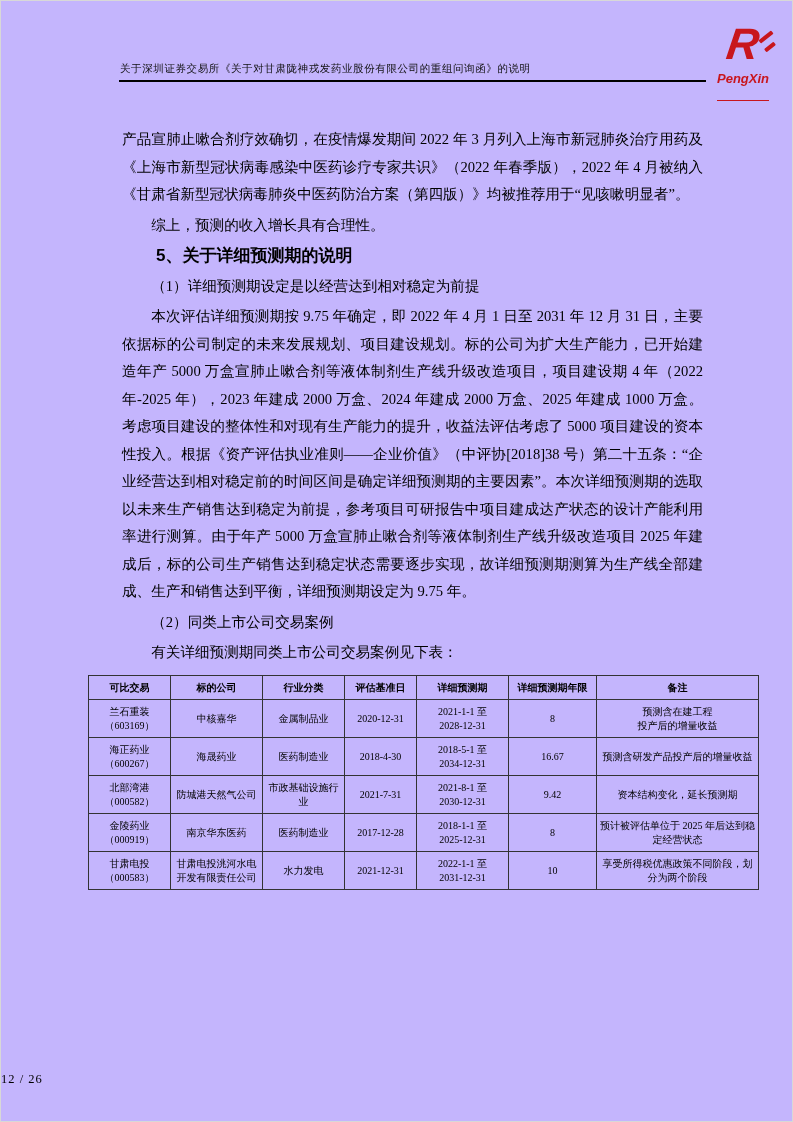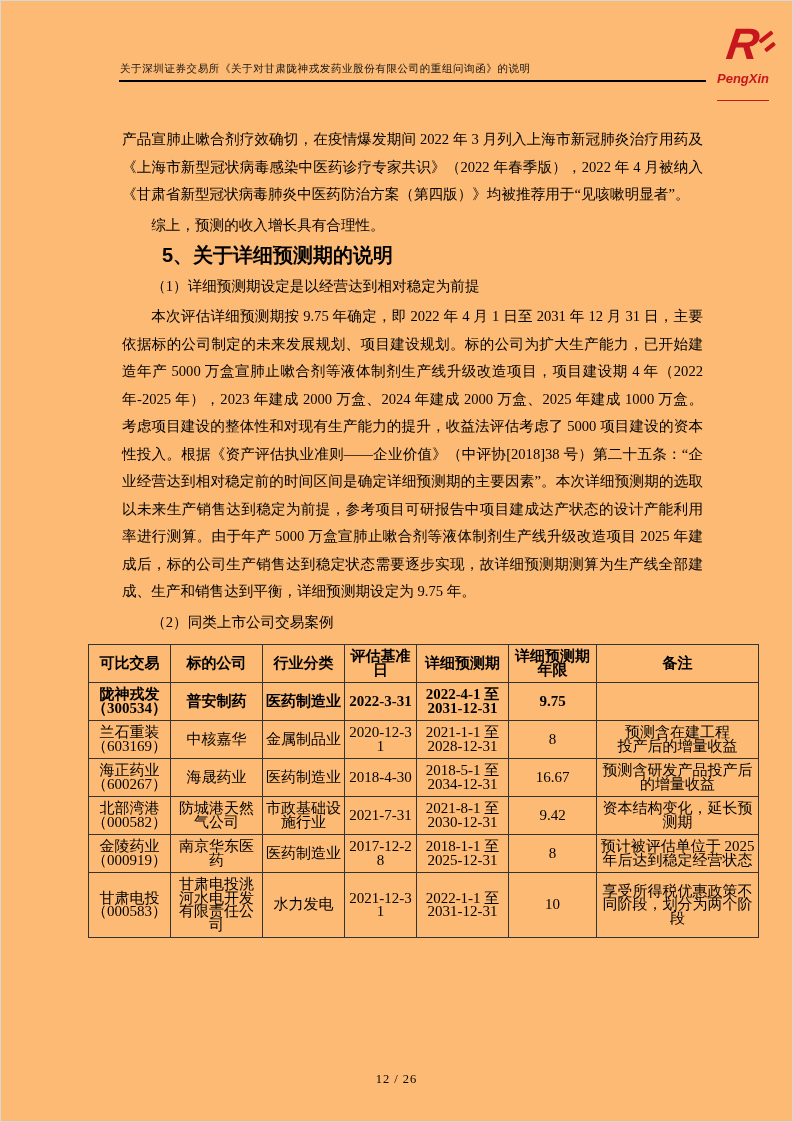--- a/index.html
+++ b/index.html
@@ -1,20 +1,20 @@
 <!DOCTYPE html>
 <html><head>
 <meta charset="utf-8">
 <style>
   * { margin:0; padding:0; box-sizing:border-box; }
   html,body { background:#f2f2f2; }
   body { font-family:"Liberation Serif", serif; color:#000; }
   .page {
     position:relative; width:793px; height:1122px; margin:0 auto;
-    background:#fdba74; border:1px solid #d8d8d8; overflow:hidden;
+    background:#c4b5fd; border:1px solid #d8d8d8; overflow:hidden;
   }
 
   
   .header-title {
     position:absolute; top:61px; left:119px; width:560px;
     font-size:10.5px; letter-spacing:0.6px; color:#111;
     font-family:"Liberation Serif", serif;
   }
   .header-rule {
     position:absolute; top:79px; left:118px; width:587px; height:2px;
@@ -42,45 +42,45 @@
 
   
   .content {
     position:absolute; top:122px; left:118px; width:587px;
     font-size:14.6px; line-height:27.5px; text-align:justify; color:#000;
   }
   .content p { margin:3px; }
   .indent { text-indent:2em; }
   .section-title {
     font-weight:bold; text-indent:2em; margin:8px 0 6px 0;
-    font-family:"Liberation Sans", sans-serif; font-size:20px;
+    font-family:"Liberation Sans", sans-serif; font-size:17px;
   }
   .subhead { text-indent:2em; margin:4px 0; }
 
   
   .table-wrap { margin:8px 0 0 -31px; }
   table.case-table {
     border-collapse:collapse; table-layout:fixed; width:670px;
-    font-size:15px; color:#000;
+    font-size:10px; color:#000;
   }
   .case-table th, .case-table td {
     border:1px solid #333; text-align:center; vertical-align:middle;
     padding:5px 3px; line-height:13.5px; word-break:break-all;
   }
   .case-table th { font-weight:bold; }
   .case-table col.c1{width:82px}.case-table col.c2{width:92px}
   .case-table col.c3{width:82px}.case-table col.c4{width:72px}
   .case-table col.c5{width:92px}.case-table col.c6{width:88px}
   .case-table col.c7{width:162px}
   td.pre { white-space:pre-line; }
   tr.bold-row td { font-weight:bold; }
 
   
   .page-footer {
-    position:absolute; bottom:34px; left:0; right:0; text-align:center;
+    position:absolute; bottom:34px; left:0; right:0; text-align:left;
     font-size:12.5px; letter-spacing:1px;
   }
 </style>
 </head>
 <body>
 
 <div class="page">
 
   <div class="header-title">关于深圳证券交易所《关于对甘肃陇神戎发药业股份有限公司的重组问询函》的说明</div>
   <div class="header-rule"></div>
@@ -93,20 +93,21 @@
     <div class="logo-text">PengXin</div>
   </div>
 
   <div class="content">
     <p>产品宣肺止嗽合剂疗效确切，在疫情爆发期间 2022 年 3 月列入上海市新冠肺炎治疗用药及《上海市新型冠状病毒感染中医药诊疗专家共识》（2022 年春季版），2022 年 4 月被纳入《甘肃省新型冠状病毒肺炎中医药防治方案（第四版）》均被推荐用于“见咳嗽明显者”。</p>
     <p class="indent">综上，预测的收入增长具有合理性。</p>
     <p class="section-title">5、关于详细预测期的说明</p>
     <p class="subhead">（1）详细预测期设定是以经营达到相对稳定为前提</p>
     <p class="indent">本次评估详细预测期按 9.75 年确定，即 2022 年 4 月 1 日至 2031 年 12 月 31 日，主要依据标的公司制定的未来发展规划、项目建设规划。标的公司为扩大生产能力，已开始建造年产 5000 万盒宣肺止嗽合剂等液体制剂生产线升级改造项目，项目建设期 4 年（2022 年-2025 年），2023 年建成 2000 万盒、2024 年建成 2000 万盒、2025 年建成 1000 万盒。考虑项目建设的整体性和对现有生产能力的提升，收益法评估考虑了 5000 项目建设的资本性投入。根据《资产评估执业准则——企业价值》（中评协[2018]38 号）第二十五条：“企业经营达到相对稳定前的时间区间是确定详细预测期的主要因素”。本次详细预测期的选取以未来生产销售达到稳定为前提，参考项目可研报告中项目建成达产状态的设计产能利用率进行测算。由于年产 5000 万盒宣肺止嗽合剂等液体制剂生产线升级改造项目 2025 年建成后，标的公司生产销售达到稳定状态需要逐步实现，故详细预测期测算为生产线全部建成、生产和销售达到平衡，详细预测期设定为 9.75 年。</p>
     <p class="subhead">（2）同类上市公司交易案例</p>
+    <p class="indent">有关详细预测期同类上市公司交易案例见下表：</p>
 
     <div class="table-wrap">
       <table class="case-table">
         <colgroup>
           <col class="c1">
             <col class="c2">
             <col class="c3">
             <col class="c4">
             <col class="c5">
             <col class="c6">
@@ -117,31 +118,20 @@
             <th>可比交易</th>
             <th>标的公司</th>
             <th>行业分类</th>
             <th>评估基准日</th>
             <th>详细预测期</th>
             <th>详细预测期年限</th>
             <th>备注</th>
           </tr>
         </thead>
         <tbody>
-          <tr class="bold-row">
-            <td class="pre">陇神戎发
-（300534）</td>
-            <td>普安制药</td>
-            <td>医药制造业</td>
-            <td>2022-3-31</td>
-            <td class="pre">2022-4-1 至
-2031-12-31</td>
-            <td>9.75</td>
-            <td class="pre"></td>
-          </tr>
           <tr>
             <td class="pre">兰石重装
 （603169）</td>
             <td>中核嘉华</td>
             <td>金属制品业</td>
             <td>2020-12-31</td>
             <td class="pre">2021-1-1 至
 2028-12-31</td>
             <td>8</td>
             <td class="pre">预测含在建工程

